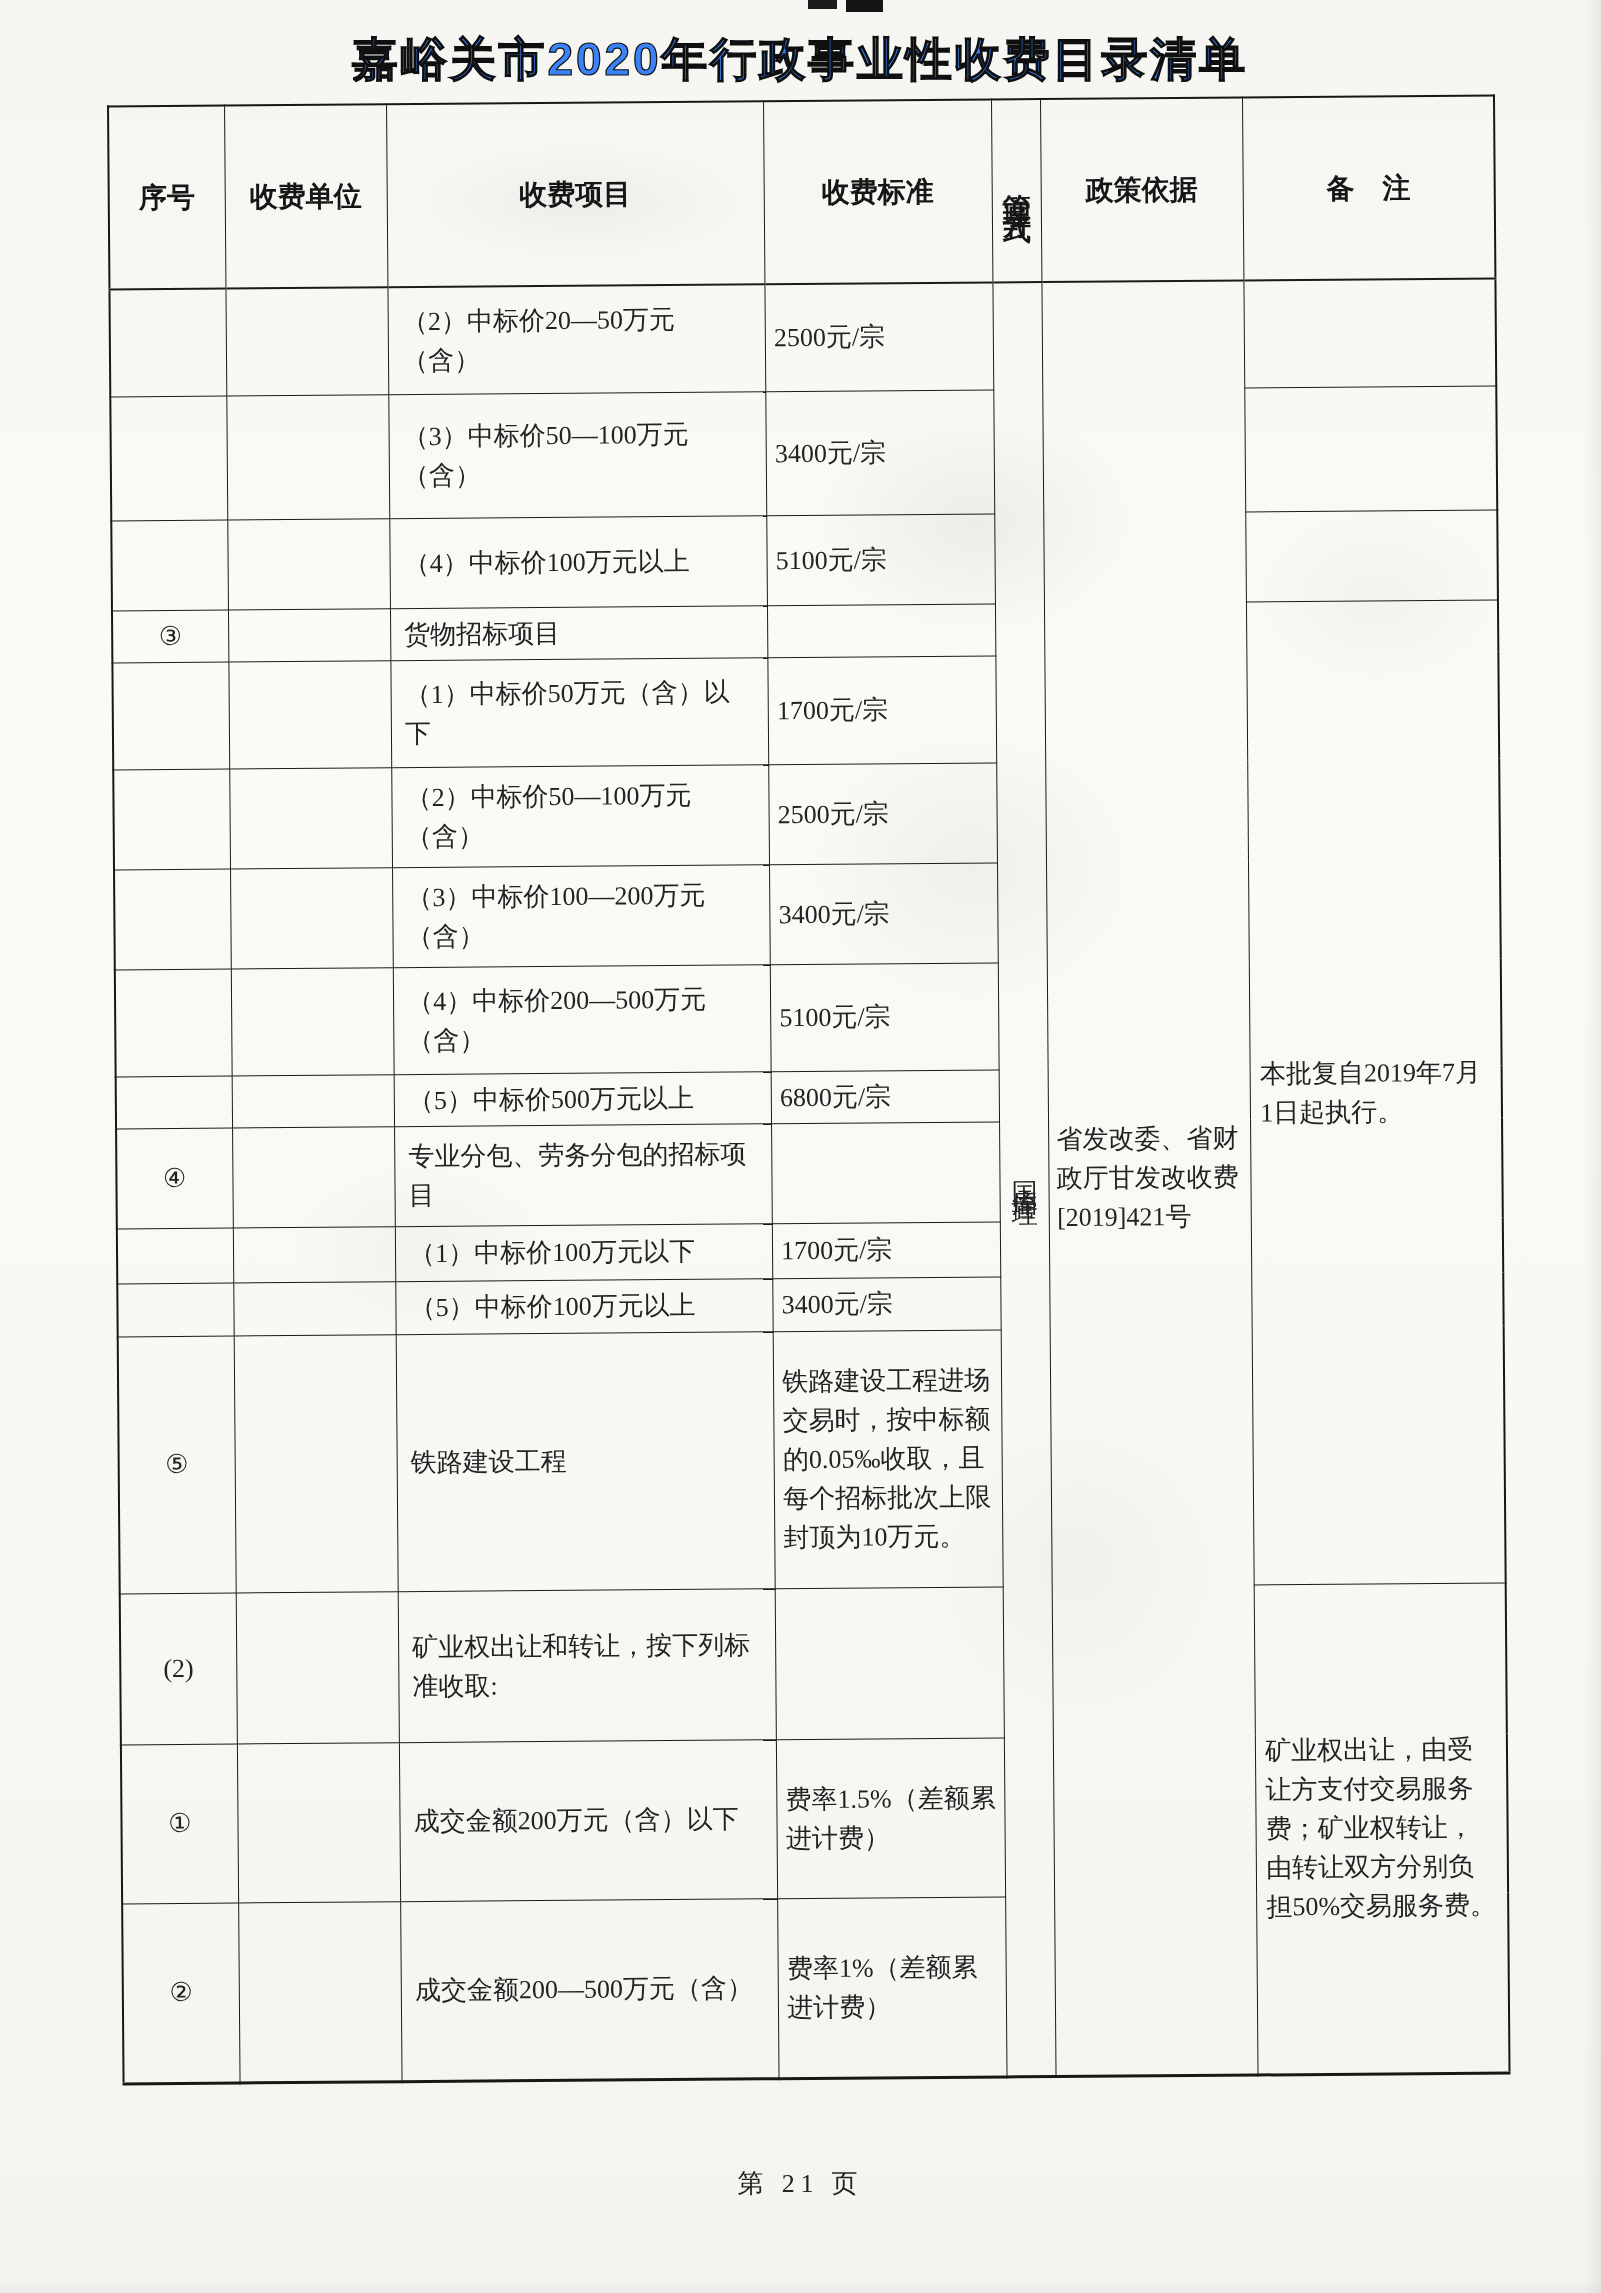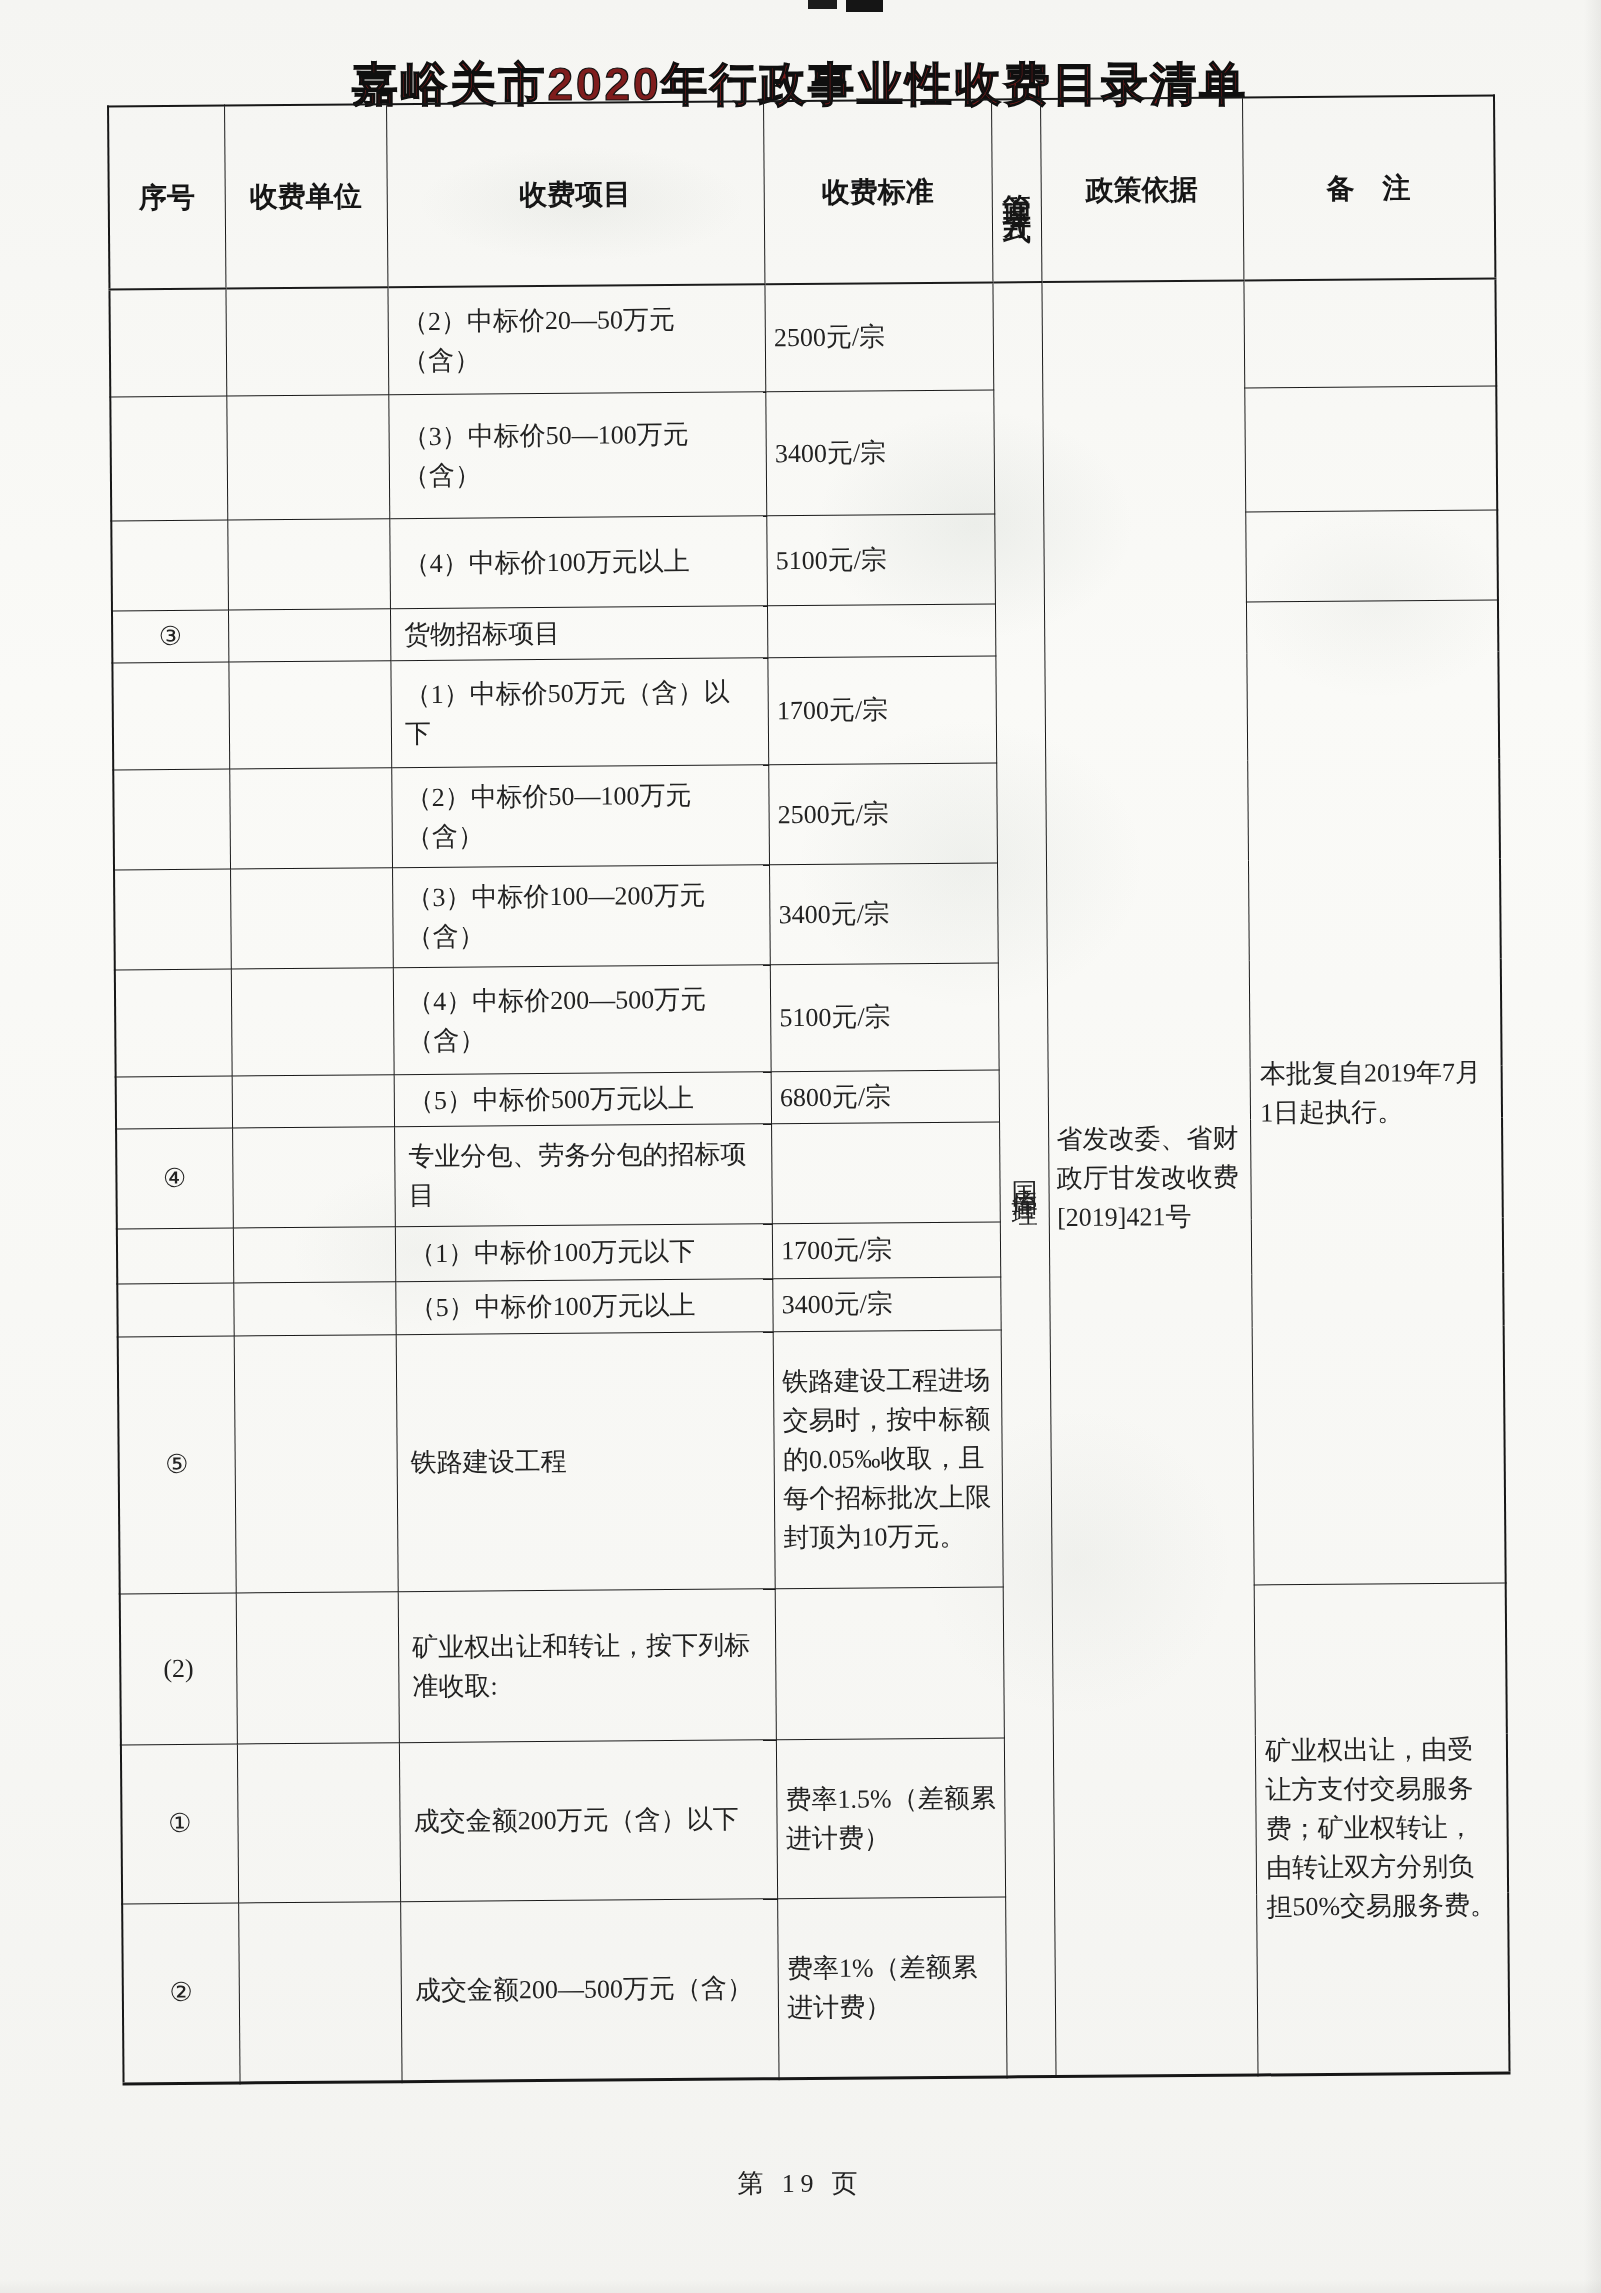--- a/index.html
+++ b/index.html
@@ -24,21 +24,21 @@
   .s2 { left:815px; top:408px; width:320px; height:233px; background:radial-gradient(ellipse,rgba(140,155,145,0.12),rgba(0,0,0,0) 70%); }
   .s3 { left:796px; top:718px; width:349px; height:291px; background:radial-gradient(ellipse,rgba(140,155,145,0.10),rgba(0,0,0,0) 70%); }
   .s4 { left:1242px; top:505px; width:272px; height:194px; background:radial-gradient(ellipse,rgba(150,160,150,0.08),rgba(0,0,0,0) 70%); }
   .s5 { left:922px; top:1407px; width:311px; height:311px; background:radial-gradient(ellipse,rgba(150,160,150,0.08),rgba(0,0,0,0) 70%); }
   .s6 { left:291px; top:1164px; width:252px; height:175px; background:radial-gradient(ellipse,rgba(150,160,150,0.07),rgba(0,0,0,0) 70%); }
 
   .doc-title {
     position:absolute; left:107px; top:29px; width:1386px;
     text-align:center;
     font-family:"Liberation Sans","DejaVu Sans",sans-serif;
-    font-weight:900; font-size:46px; letter-spacing:2.9px; color:#7f1d1d;margin-top:25px;
+    font-weight:900; font-size:46px; letter-spacing:2.9px; color:#3b82f6;
     -webkit-text-stroke:1.2px #0f0f0f;
   }
 
   .table-wrap { position:absolute; left:107px; top:100px; transform:rotate(-0.45deg); transform-origin:50% 0; }
 
   table.fee {
     table-layout:fixed; width:1386px;
     border-collapse:collapse;
     border:2.9px solid #171717;
     border-bottom-width:3.9px;
@@ -214,14 +214,14 @@
     <tr style="height:180px">
       <td class="c-seq">②</td>
       <td class="c-unit"></td>
       <td class="c-item">成交金额200—500万元（含）</td>
       <td class="c-std">费率1%（差额累进计费）</td>
     </tr>
   </tbody>
 </table>
 </div>
 
-<div class="page-footer">第 19 页</div>
+<div class="page-footer">第 21 页</div>
 
 
 </body></html>

